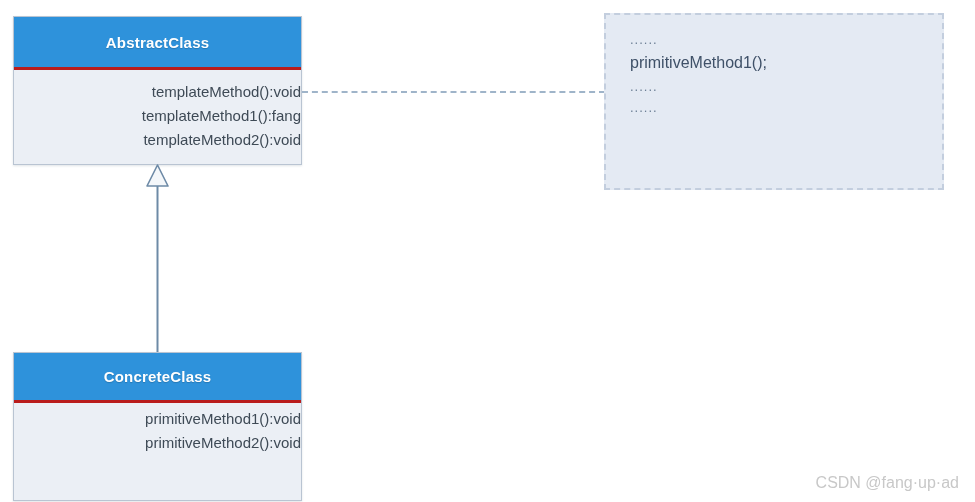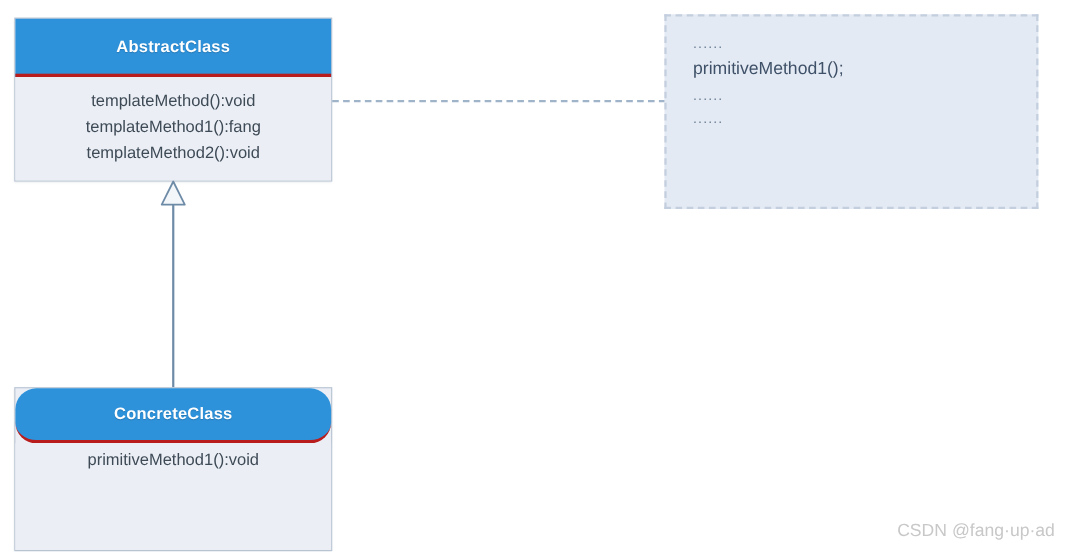--- a/index.html
+++ b/index.html
@@ -42,21 +42,21 @@
     letter-spacing: 0.2px;
     text-shadow: 0 1px 1px rgba(0,0,0,0.18);
     border-bottom: 3px solid #b91c1c;
   }
   .uml-body {
     box-sizing: border-box;
     background: #ebeff5;
     padding-top: 10px;
     display: flex;
     flex-direction: column;
-    align-items: center;
+    align-items: flex-end;
   }
   .uml-member {
     font-size: 15px;
     color: #3e4a56;
     line-height: 24px;
     white-space: nowrap;
   }
 
   #abstract-class {
     left: 13px;
@@ -66,21 +66,21 @@
   }
   #abstract-class .uml-header { height: 53px; }
   #abstract-class .uml-body   { height: 94px; }
 
   #concrete-class {
     left: 13px;
     top: 352px;
     width: 289px;
     height: 149px;
   }
-  #concrete-class .uml-header { height: 50px; border-radius: 19px; }
+  #concrete-class .uml-header { height: 50px; }
   #concrete-class .uml-body   { height: 97px; padding-top: 4px; }
 
   
   #generalization {
     position: absolute;
     left: 140px;
     top: 160px;
     width: 36px;
     height: 200px;
     overflow: visible;
@@ -147,20 +147,21 @@
 
   <svg id="generalization" viewBox="0 0 36 200" width="36" height="200">
     <line x1="17.5" y1="26" x2="17.5" y2="196" stroke="#6d8aa6" stroke-width="2"></line>
     <polygon points="17.5,5 28,26 7,26" fill="#f4f7fa" stroke="#6d8aa6" stroke-width="1.6" stroke-linejoin="round"></polygon>
   </svg>
 
   <div class="uml-class" id="concrete-class">
     <div class="uml-header">ConcreteClass</div>
     <div class="uml-body">
       <div class="uml-member">primitiveMethod1():void</div>
+      <div class="uml-member">primitiveMethod2():void</div>
     </div>
   </div>
 
   <div id="note-link"></div>
 
   <div id="note-box">
     <div class="note-line ellipsis">......</div>
     <div class="note-line">primitiveMethod1();</div>
     <div class="note-line ellipsis">......</div>
     <div class="note-line ellipsis">......</div>

